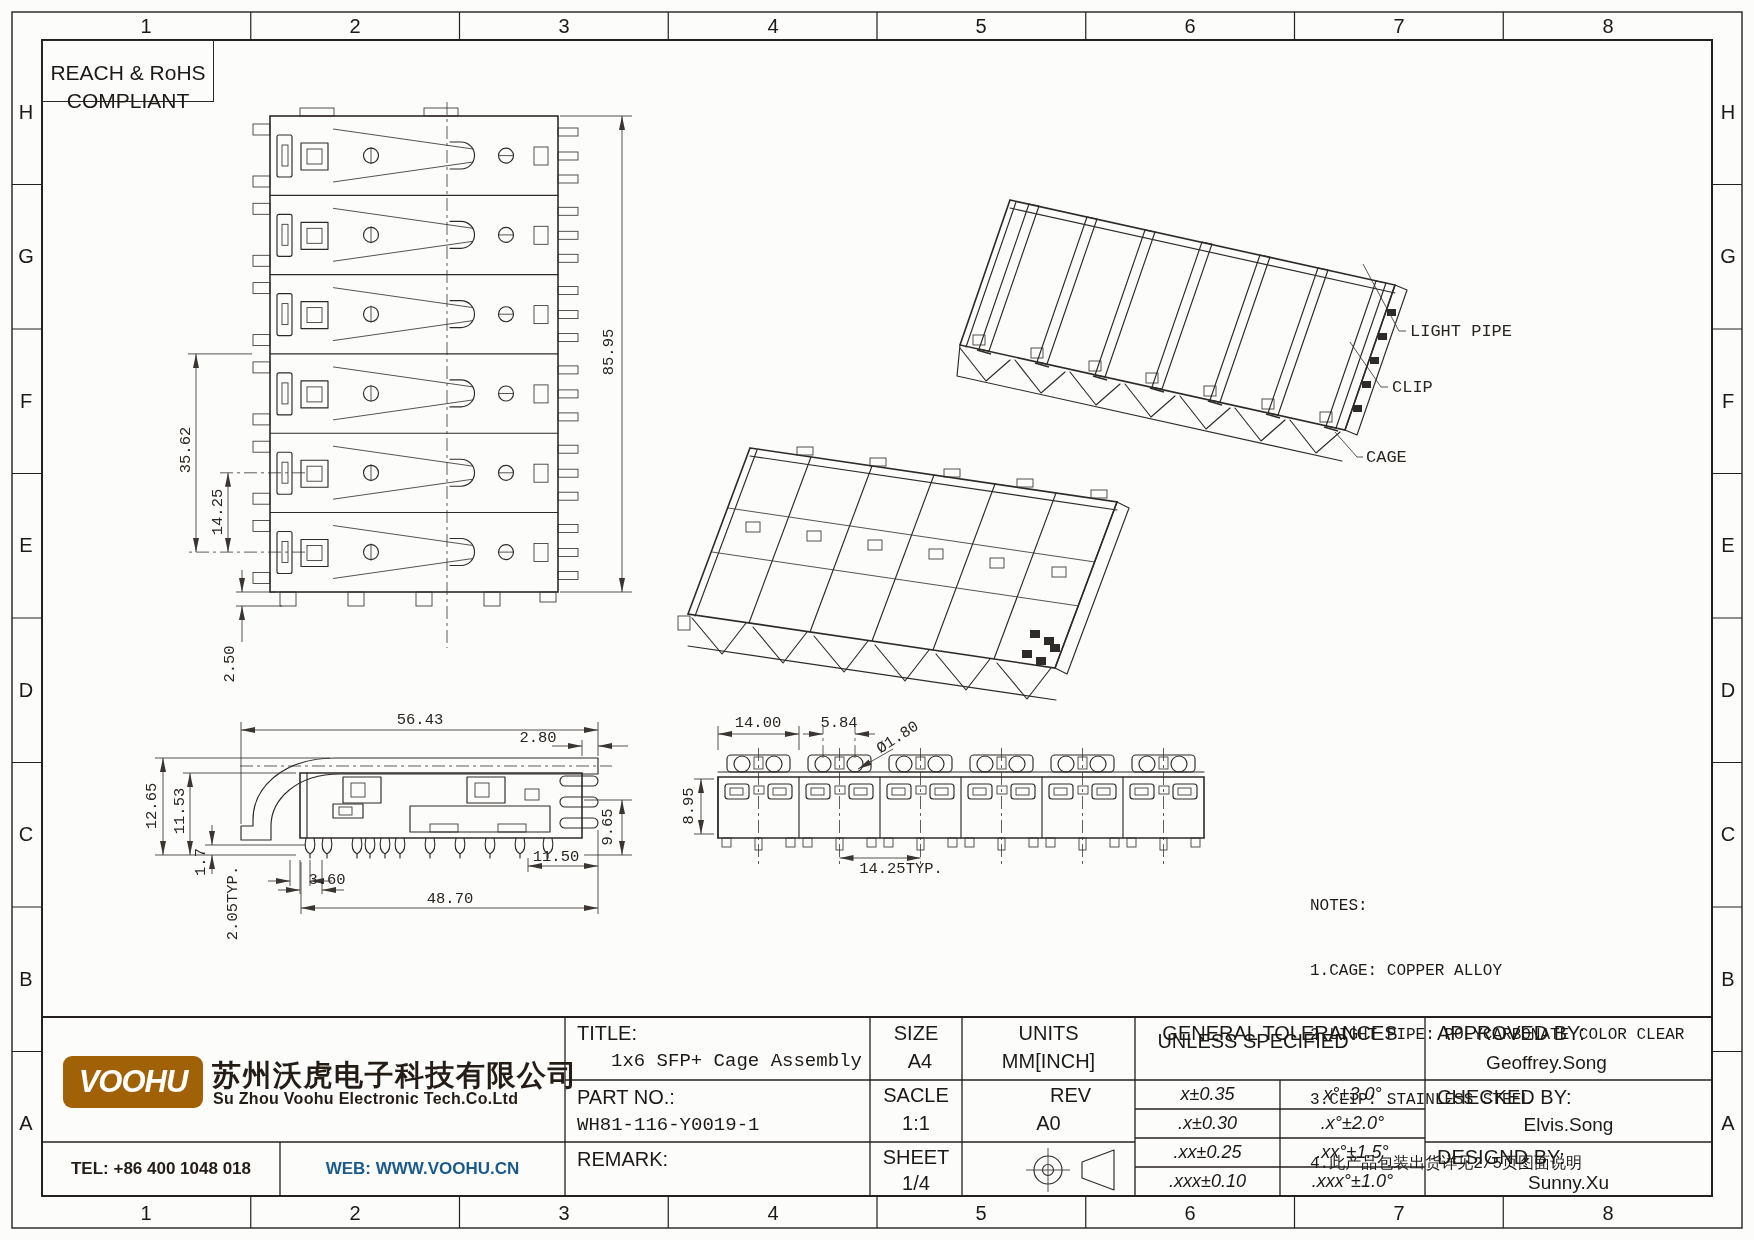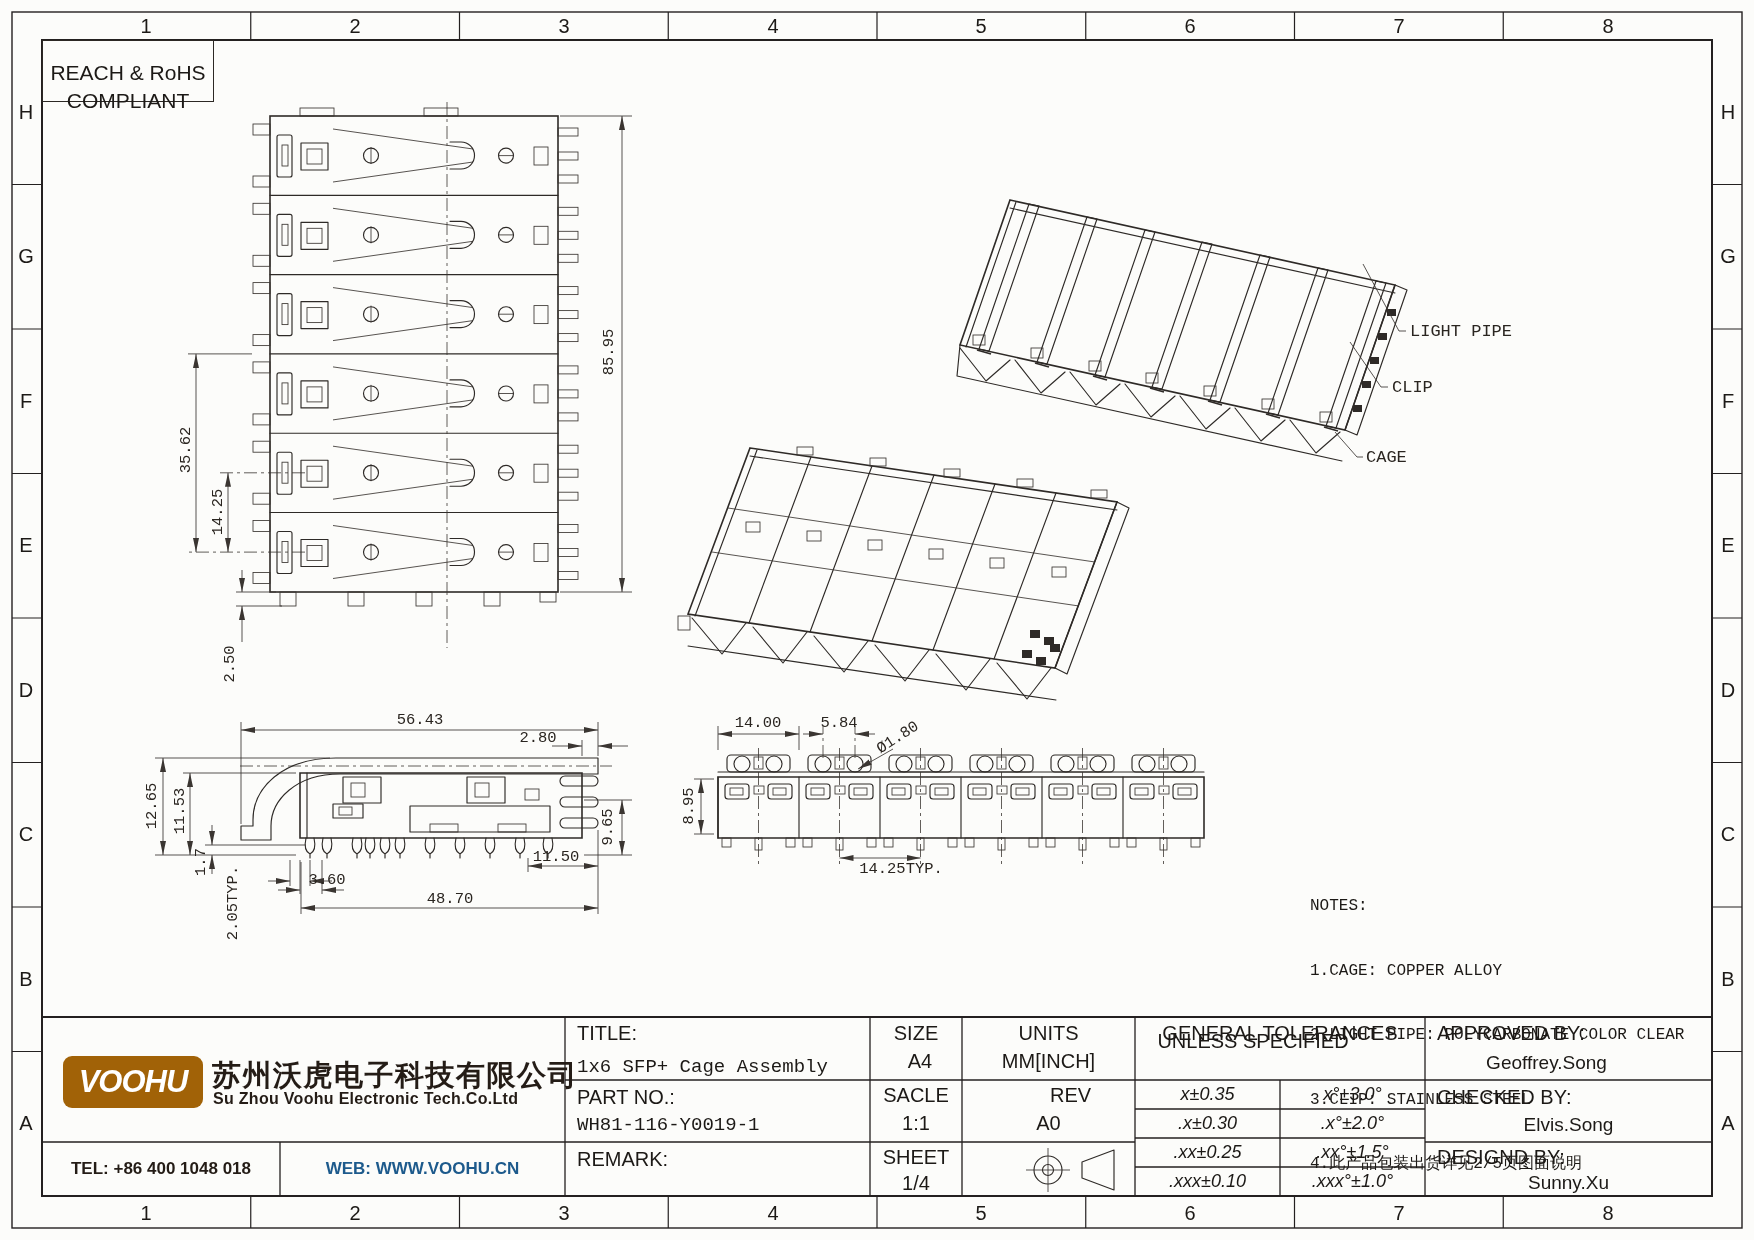--- a/index.html
+++ b/index.html
@@ -351,21 +351,21 @@
 
   <div class="abs notes">
     <div>NOTES:</div>
     <div>1.CAGE: COPPER ALLOY</div>
     <div>2.LIGHT PIPE: POLYCARBONATE COLOR CLEAR</div>
     <div>3.CLIP: STAINLESS STEEL</div>
     <div>4.此产品包装出货详见2/5页图面说明</div>
   </div>
 
   <div class="abs tb-label" style="left:577px;top:1022px;">TITLE:</div>
-  <div class="abs tb-value-mono" style="left:577px;top:1050px;margin-top:6px;">1x6 SFP+ Cage Assembly</div>
+  <div class="abs tb-value-mono" style="left:611px;top:1050px;">1x6 SFP+ Cage Assembly</div>
   <div class="abs tb-label tb-center" style="left:870px;top:1022px;width:92px;">SIZE</div>
   <div class="abs tb-label tb-center" style="left:870px;top:1050px;width:100px;">A4</div>
   <div class="abs tb-label tb-center" style="left:962px;top:1022px;width:173px;">UNITS</div>
   <div class="abs tb-label tb-center" style="left:962px;top:1050px;width:173px;">MM[INCH]</div>
   <div class="abs tb-label tb-center" style="left:1135px;top:1022px;width:290px;">GENERAL TOLERANCES</div>
   <div class="abs tb-label tb-center" style="left:1135px;top:1030px;width:236px;">UNLESS SPECIFIED</div>
   <div class="abs tb-label" style="left:1437px;top:1022px;">APPROVED BY:</div>
   <div class="abs name" style="left:1425px;top:1052px;width:243px;">Geoffrey.Song</div>
 
   <div class="abs tb-label" style="left:577px;top:1086px;">PART NO.:</div>

